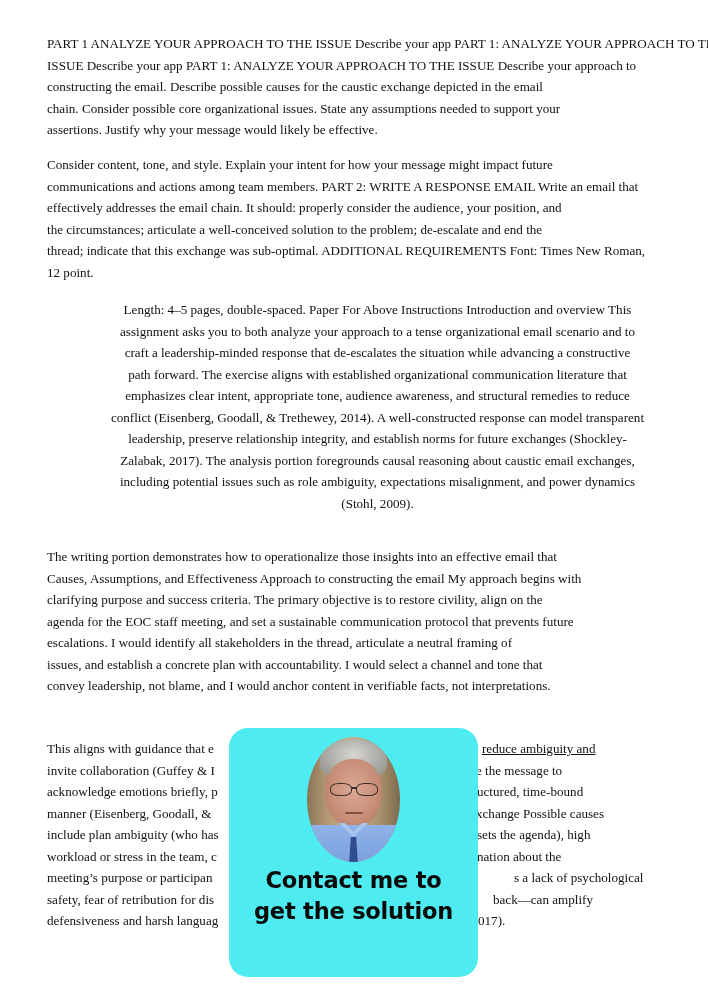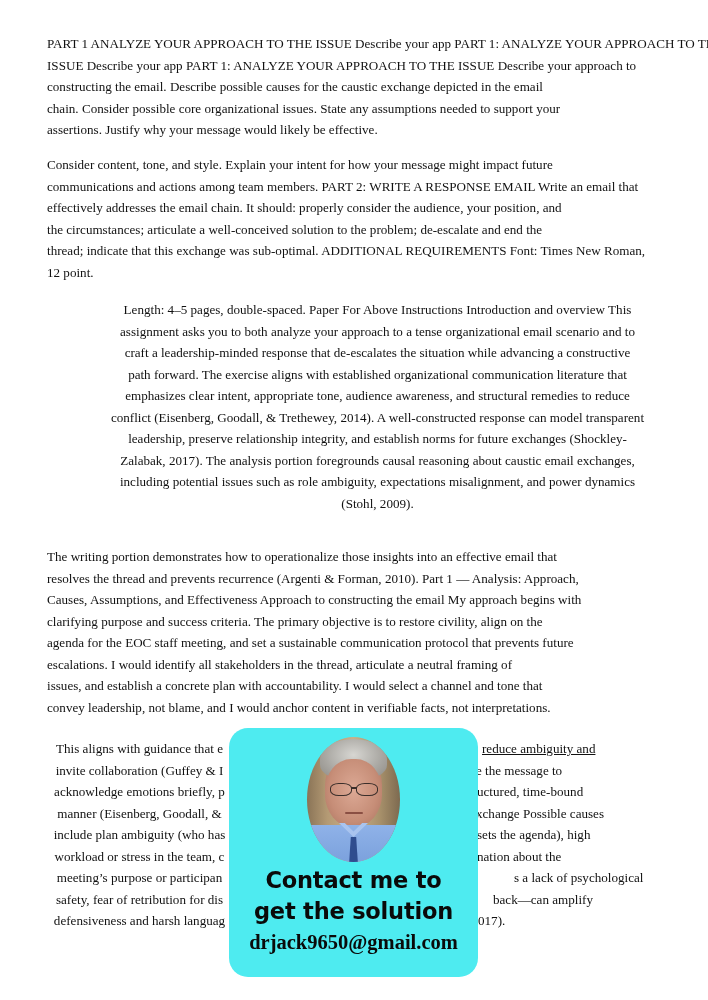--- a/index.html
+++ b/index.html
@@ -100,31 +100,30 @@
     <div class="line">emphasizes clear intent, appropriate tone, audience awareness, and structural remedies to reduce</div>
     <div class="line">conflict (Eisenberg, Goodall, &amp; Trethewey, 2014). A well-constructed response can model transparent</div>
     <div class="line">leadership, preserve relationship integrity, and establish norms for future exchanges (Shockley-</div>
     <div class="line">Zalabak, 2017). The analysis portion foregrounds causal reasoning about caustic email exchanges,</div>
     <div class="line">including potential issues such as role ambiguity, expectations misalignment, and power dynamics</div>
     <div class="line">(Stohl, 2009).</div>
   </div>
 
   <div class="para" id="p4">
     <div class="line">The writing portion demonstrates how to operationalize those insights into an effective email that</div>
-    <div class="line">resolves the thread and prevents recurrence (Argenti &amp; Forman, 2010). Part 1 — Analysis: Approach,</div>
     <div class="line">Causes, Assumptions, and Effectiveness Approach to constructing the email My approach begins with</div>
     <div class="line">clarifying purpose and success criteria. The primary objective is to restore civility, align on the</div>
     <div class="line">agenda for the EOC staff meeting, and set a sustainable communication protocol that prevents future</div>
     <div class="line">escalations. I would identify all stakeholders in the thread, articulate a neutral framing of</div>
     <div class="line">issues, and establish a concrete plan with accountability. I would select a channel and tone that</div>
     <div class="line">convey leadership, not blame, and I would anchor content in verifiable facts, not interpretations.</div>
   </div>
 
   <div class="para" id="p5">
-    <div style="position:absolute; left:0; top:0; width:185px;text-align:center;">
+    <div style="position:absolute; left:0; top:0; width:185px;">
       <div class="line">This aligns with guidance that e</div>
       <div class="line">invite collaboration (Guffey &amp; I</div>
       <div class="line">acknowledge emotions briefly, p</div>
       <div class="line">manner (Eisenberg, Goodall, &amp;</div>
       <div class="line">include plan ambiguity (who has</div>
       <div class="line">workload or stress in the team, c</div>
       <div class="line">meeting’s purpose or participan</div>
       <div class="line">safety, fear of retribution for dis</div>
       <div class="line">defensiveness and harsh languag</div>
     </div>
@@ -149,16 +148,15 @@
       <div class="glasses l"></div>
       <div class="glasses r"></div>
       <div class="bridge"></div>
       <div class="mouth"></div>
       <div class="shirt"></div>
       <div class="collar"></div>
       <div class="tie"></div>
     </div>
     <div class="cta" id="cta1">Contact me to</div>
     <div class="cta" id="cta2">get the solution</div>
-    <div class="email">drjack9650@gmail.com</div>
   </div>
 
 </div>
 
 </body></html>

